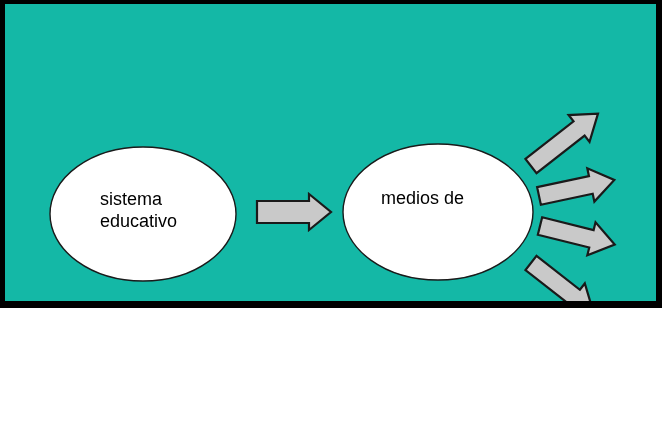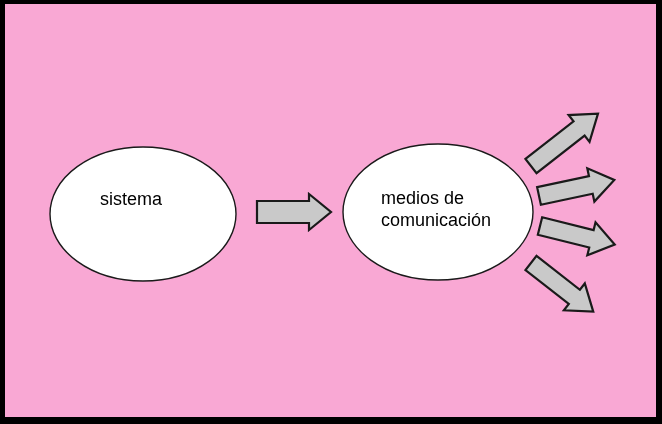--- a/index.html
+++ b/index.html
@@ -5,26 +5,26 @@
   html, body {
     margin: 0;
     padding: 0;
     background: #ffffff;
     font-family: "Liberation Sans", sans-serif;
   }
 
   .frame {
     position: relative;
     width: 662px;
-    height: 424px;
+    height: 308px;
     box-sizing: border-box;
     border-style: solid;
     border-color: #000000;
     border-width: 4px 6px 7px 5px;
-    background: #f9a8d4;
+    background: #14b8a6;
     overflow: hidden;
   }
 
   .diagram-svg {
     position: absolute;
     left: 0;
     top: 0;
     display: block;
   }
 
@@ -78,20 +78,20 @@
       <polygon class="arrow" points="0,-9 53,-9 53,-17 77,0 53,17 53,9 0,9" fill="#c9c9c9"></polygon>
     </g>
 
     <g transform="translate(531,263) rotate(38)">
       <polygon class="arrow" points="0,-9 55,-9 55,-17 79,0 55,17 55,9 0,9" fill="#c9c9c9"></polygon>
     </g>
   </svg>
 
   <div class="node-label" id="label-left">
     <div>sistema</div>
+    <div>educativo</div>
   </div>
 
   <div class="node-label" id="label-right">
     <div>medios de</div>
-    <div>comunicación</div>
   </div>
 
 </div>
 
 </body></html>

